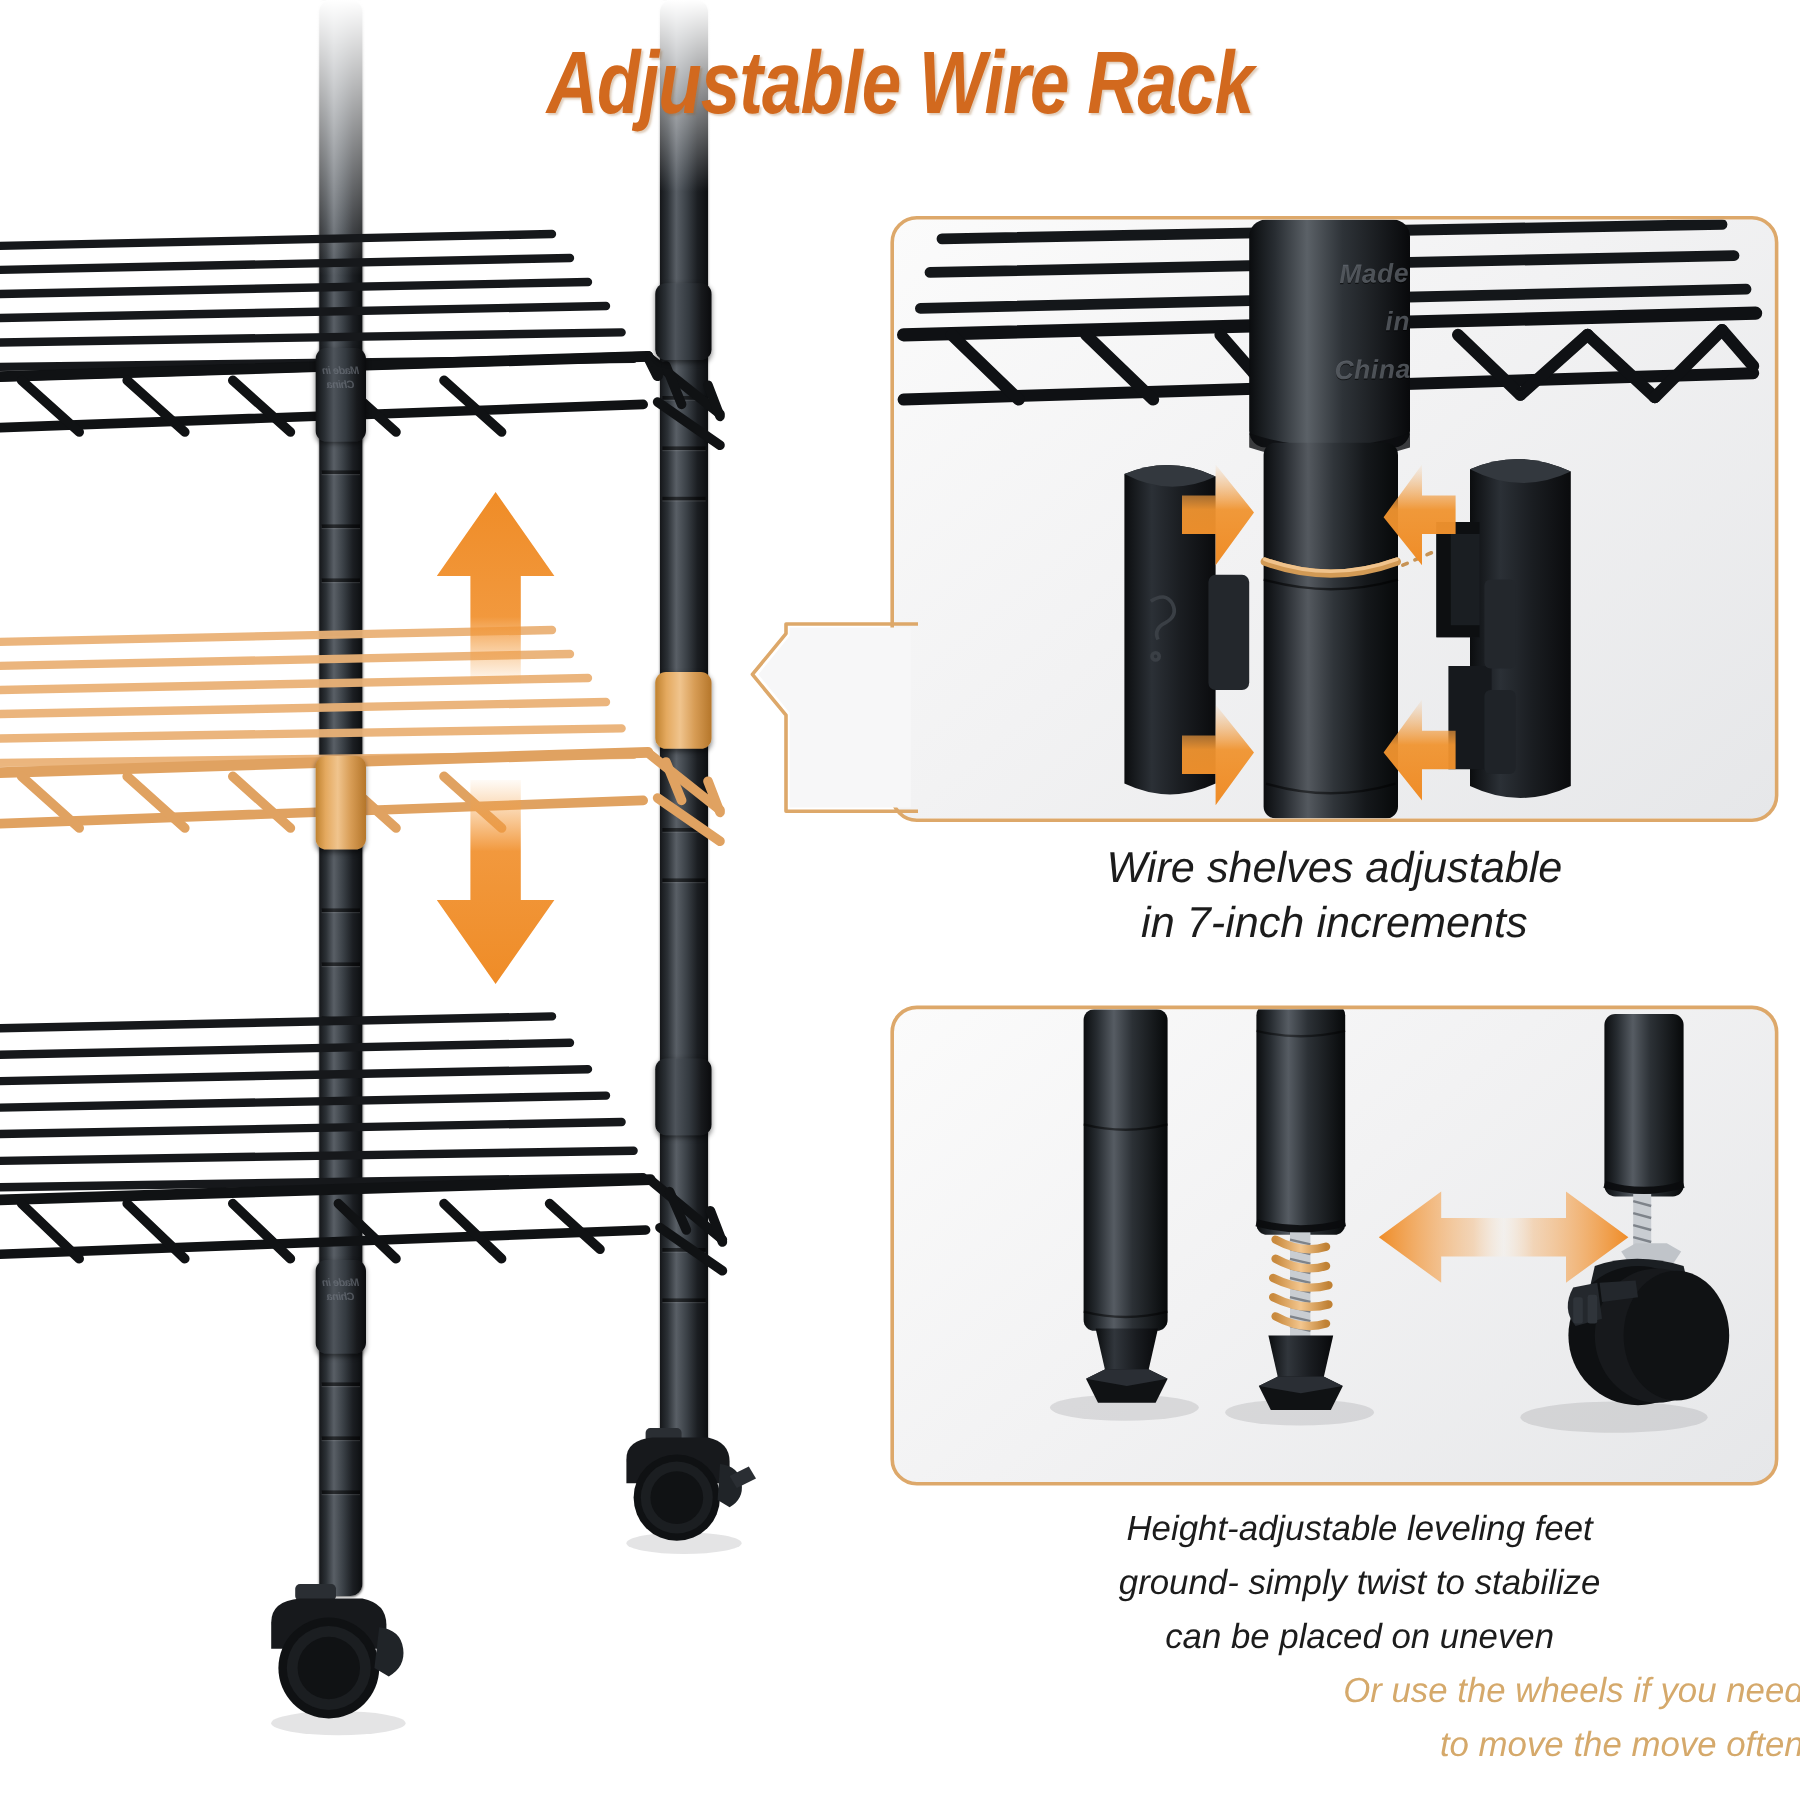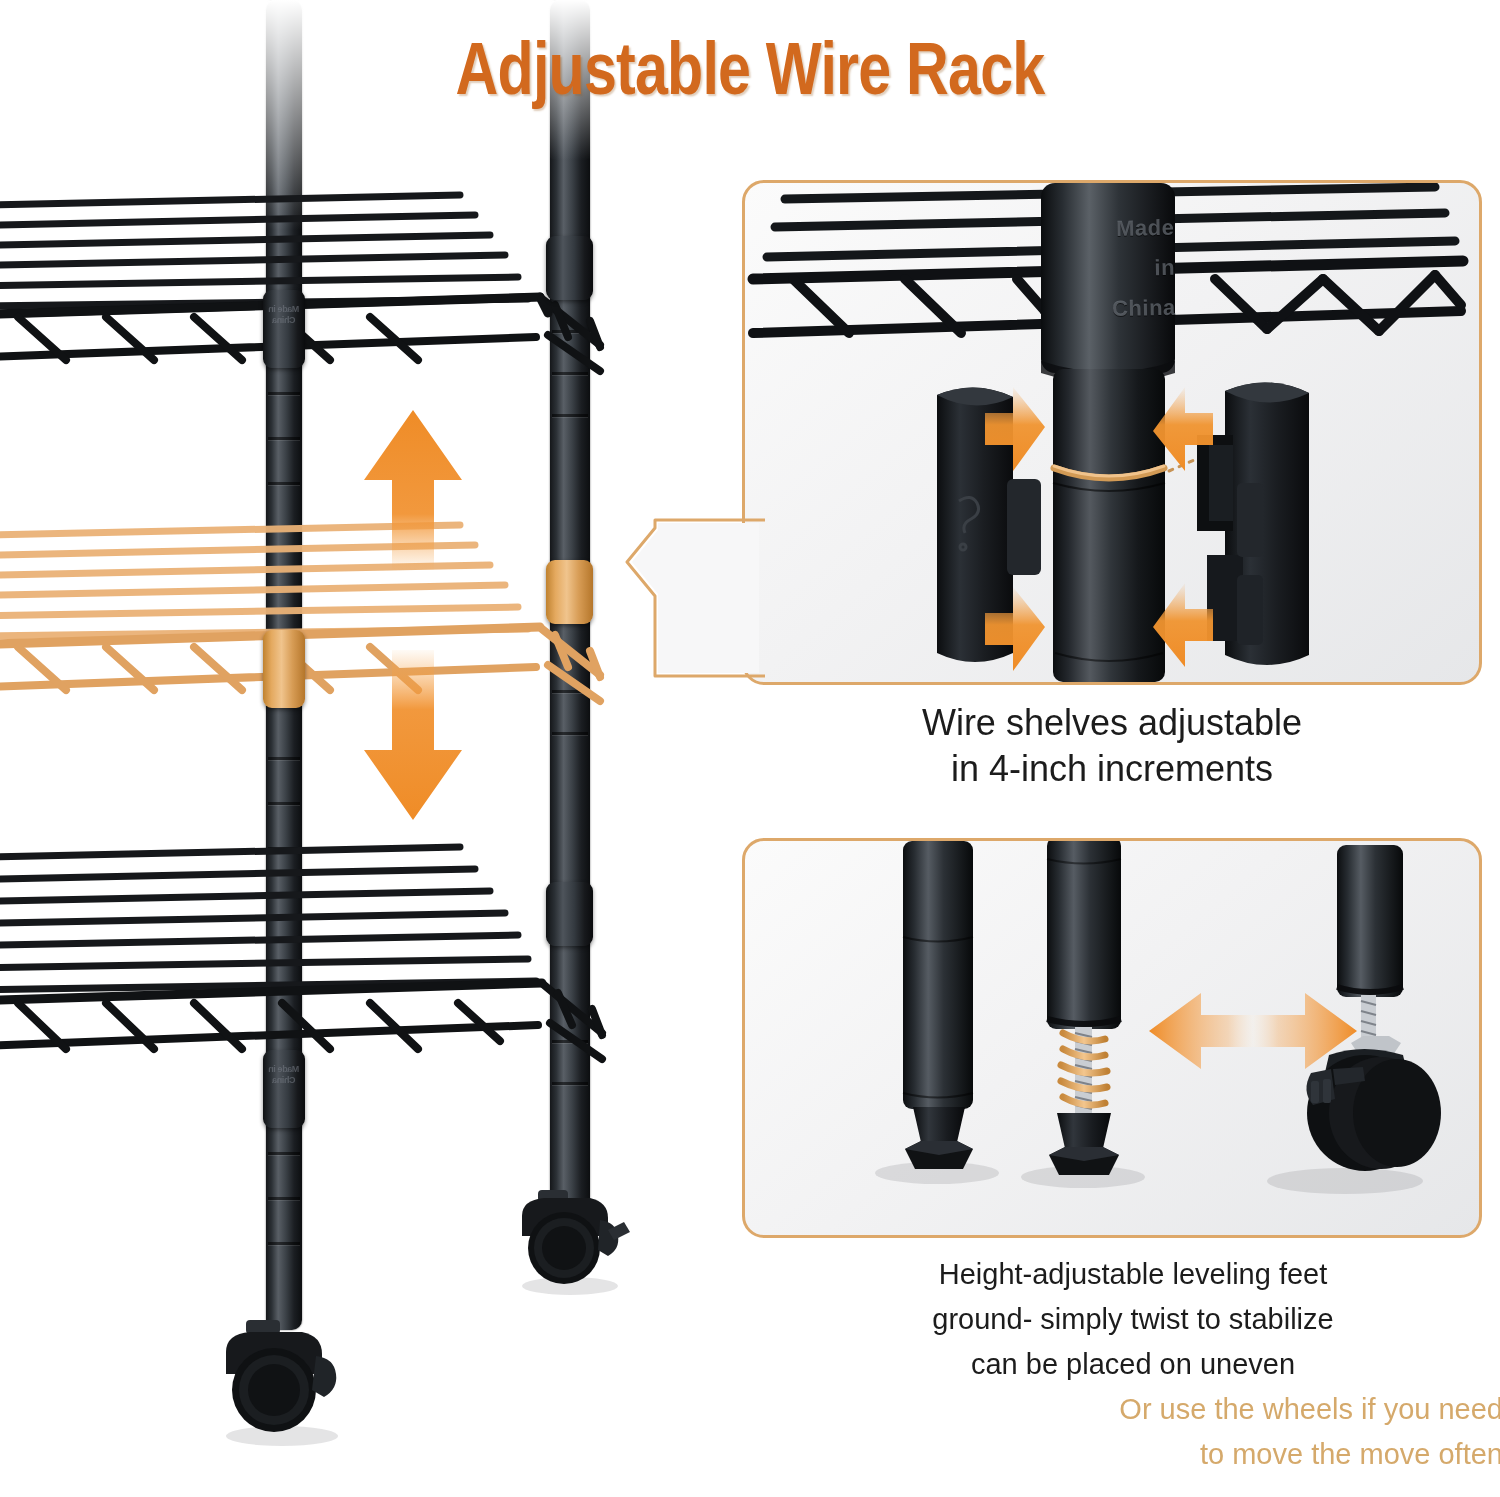--- a/index.html
+++ b/index.html
@@ -6,20 +6,21 @@
   html, body {
     width: 1500px; height: 1497px;
     background: #ffffff;
     font-family: "Liberation Sans", sans-serif;
     overflow: hidden;
   }
   #page {
     position: relative;
     width: 1500px; height: 1209px;
     background: #ffffff;
+    font-style: italic;
   }
 
   
   .title {
     position: absolute;
     left: 0; top: 26px;
     width: 1500px;
     text-align: center;
     font-size: 74px;
     font-weight: bold;
@@ -432,21 +433,21 @@
                 color:rgba(118,124,132,0.62); font-size:22px; line-height:40px;
                 font-weight:bold; letter-spacing:0.5px; text-shadow:0 1px 0 rgba(0,0,0,0.55);">
       <span style="display:block; white-space:pre-line; transform:rotate(-1deg);">Made
 in
 China</span>
     </div>
   </div>
 
   <div class="caption caption-top">
     <div>Wire shelves adjustable</div>
-    <div>in 4-inch increments</div>
+    <div>in 7-inch increments</div>
   </div>
 
   <div class="panel panel-bot">
     <svg width="734" height="394" viewBox="0 0 734 394" style="display:block;">
       <defs>
         <linearGradient id="legG" x1="0" y1="0" x2="1" y2="0">
           <stop offset="0%" stop-color="#0b0d0f"></stop>
           <stop offset="16%" stop-color="#272c31"></stop>
           <stop offset="36%" stop-color="#565c63"></stop>
           <stop offset="58%" stop-color="#2c3136"></stop>

